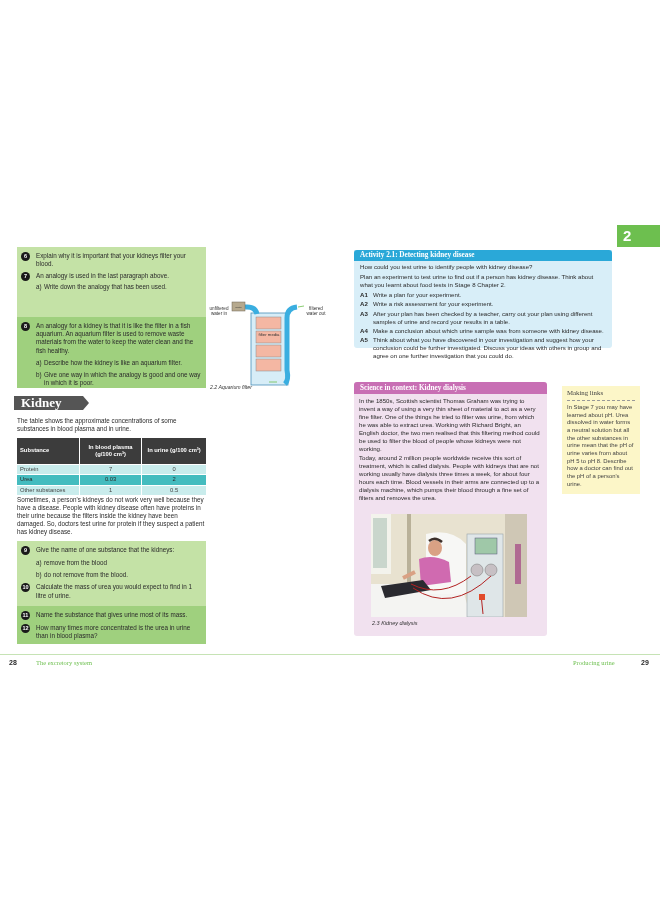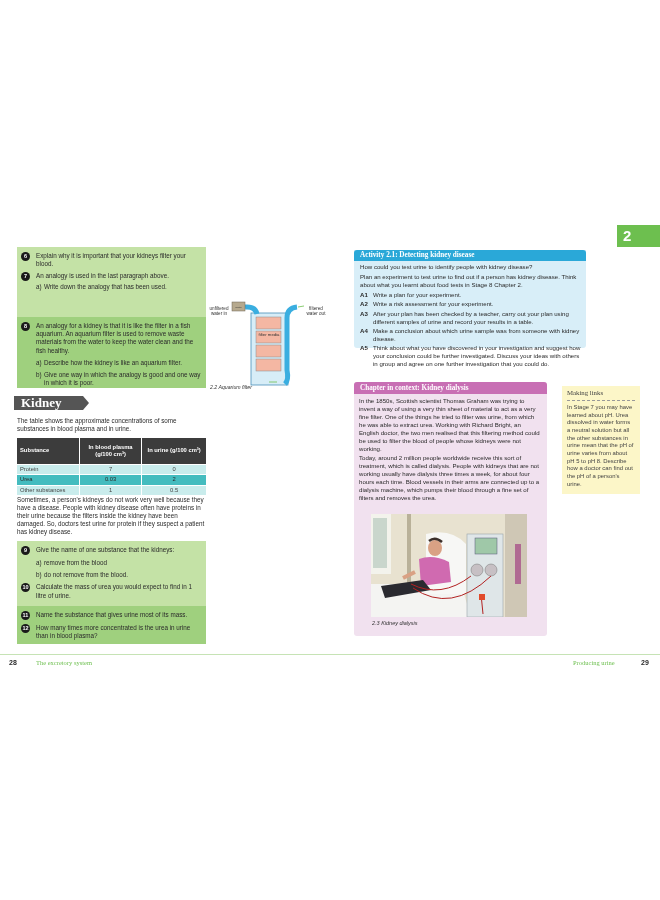--- a/index.html
+++ b/index.html
@@ -33,21 +33,21 @@
   table.conc tr.row-light td { background: #c9ecec; }
   table.conc tr.row-dark td { background: #44bcbf; color: #2a2a2a; }
 
   
   .fig-aq { position: absolute; left: 205px; top: 300px; width: 125px; height: 92px; }
 
   
   .chapter-tab { position: absolute; left: 617px; top: 225px; width: 43px; height: 22px; background: #6dbf4f; color: #fff; font-weight: bold; font-size: 15px; line-height: 22px; padding-left: 6px; }
 
   
-  .activity { position: absolute; left: 354px; top: 250px; width: 232px; height: 98px; background: #d8eef8; border-radius: 0 0 3px 3px; }
+  .activity { position: absolute; left: 354px; top: 250px; width: 258px; height: 98px; background: #d8eef8; border-radius: 0 0 3px 3px; }
   .activity .hdr { background: #2aa8d8; color: #fff; font-family: "Liberation Serif", serif; font-weight: bold; font-size: 7.2px; height: 11px; line-height: 11px; padding-left: 6px; border-radius: 3px 3px 0 0; }
   .activity .body { padding: 2px 5px 0 6px; font-size: 6.1px; }
   .activity p { margin-bottom: 2px; }
   .aitem { display: flex; margin-bottom: 1.5px; }
   .aitem .ak { flex: 0 0 13px; font-weight: bold; }
   .aitem .at { flex: 1; }
 
   
   .sic { position: absolute; left: 354px; top: 382px; width: 193px; height: 254px; background: #f1e1ef; border-radius: 3px; }
   .sic .hdr { background: #c86fb4; color: #fff; font-family: "Liberation Serif", serif; font-weight: bold; font-size: 7.2px; height: 12px; line-height: 12px; padding-left: 6px; border-radius: 3px 3px 0 0; }
@@ -216,21 +216,21 @@
       <span class="at">Make a conclusion about which urine sample was from someone with kidney disease.</span>
     </div>
     <div class="aitem">
       <span class="ak">A5</span>
       <span class="at">Think about what you have discovered in your investigation and suggest how your conclusion could be further investigated. Discuss your ideas with others in group and agree on one further investigation that you could do.</span>
     </div>
   </div>
 </div>
 
 <div class="sic">
-  <div class="hdr">Chapter in context: Kidney dialysis</div>
+  <div class="hdr">Science in context: Kidney dialysis</div>
   <div class="body">
     <p>In the 1850s, Scottish scientist Thomas Graham was trying to invent a way of using a very thin sheet of material to act as a very fine filter. One of the things he tried to filter was urine, from which he was able to extract urea. Working with Richard Bright, an English doctor, the two men realised that this filtering method could be used to filter the blood of people whose kidneys were not working.</p>
     <p>Today, around 2 million people worldwide receive this sort of treatment, which is called dialysis. People with kidneys that are not working usually have dialysis three times a week, for about four hours each time. Blood vessels in their arms are connected up to a dialysis machine, which pumps their blood through a fine set of filters and removes the urea.</p>
   </div>
   <div class="photo">
     <svg width="156" height="103" viewBox="0 0 156 103">
       <rect width="156" height="103" fill="#e8e2d0"></rect>
 
       <rect x="0" y="0" width="20" height="60" fill="#f3f3ec"></rect>
       <rect x="2" y="4" width="14" height="50" fill="#c9d6cc"></rect>

